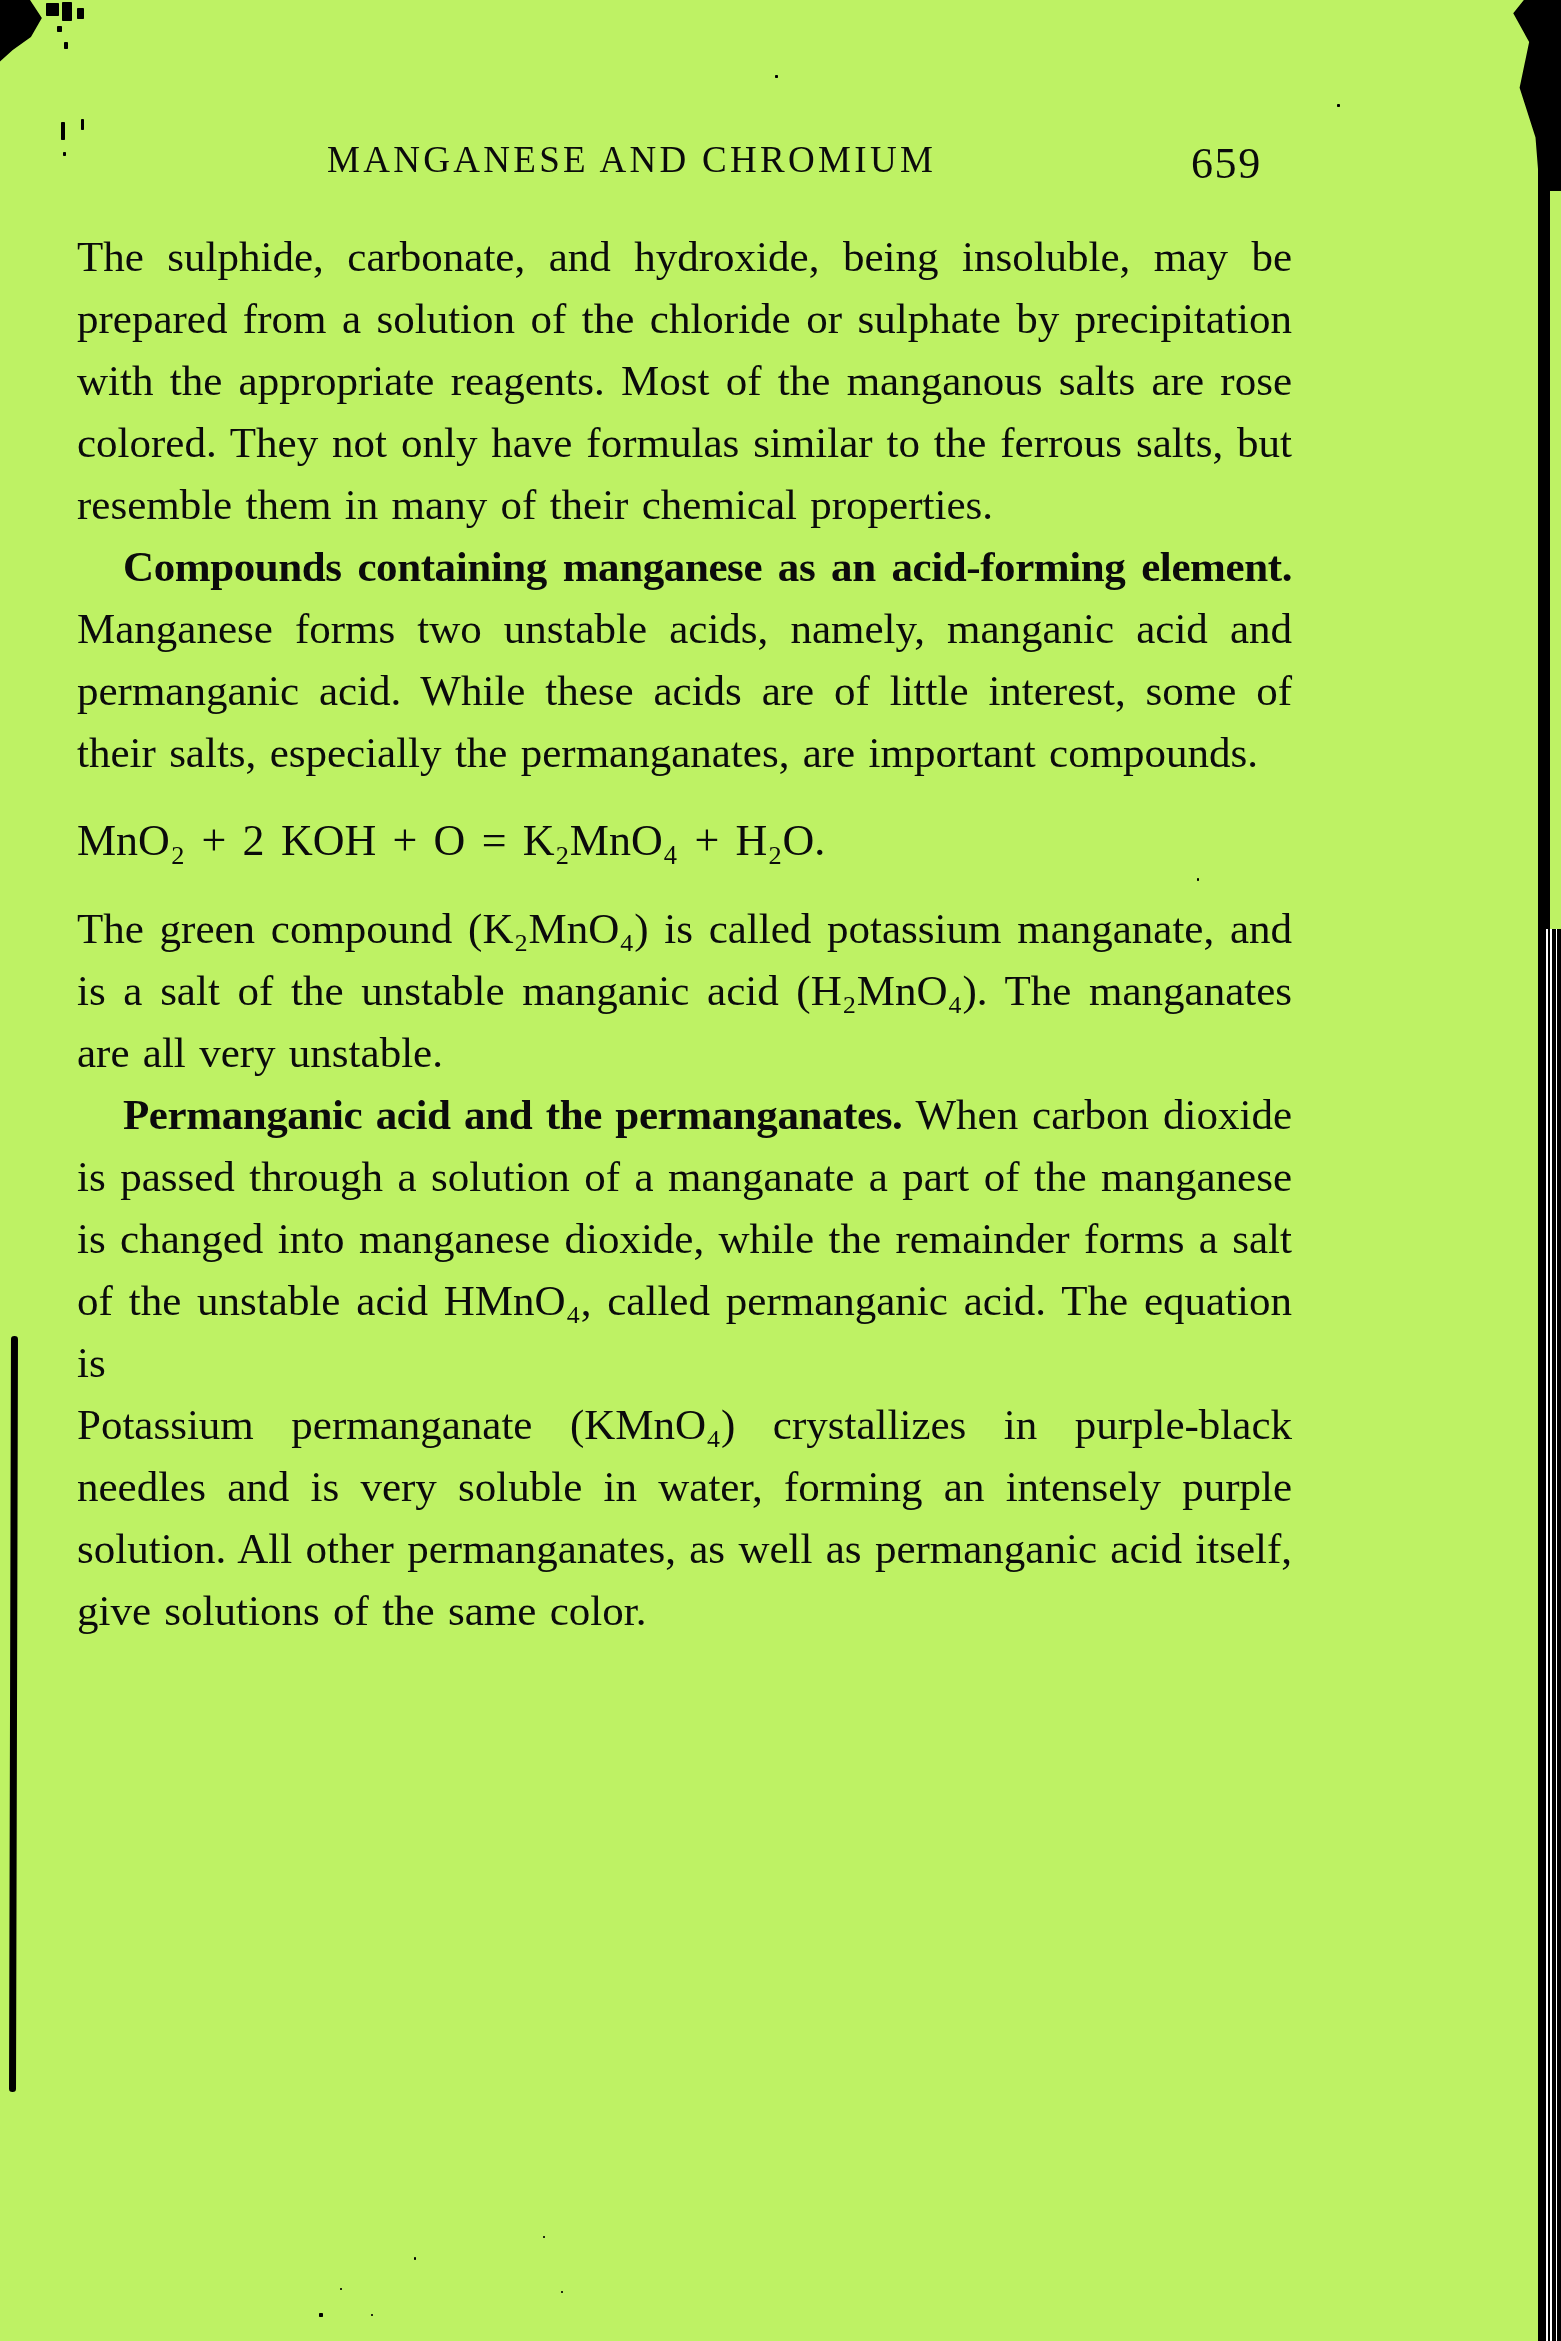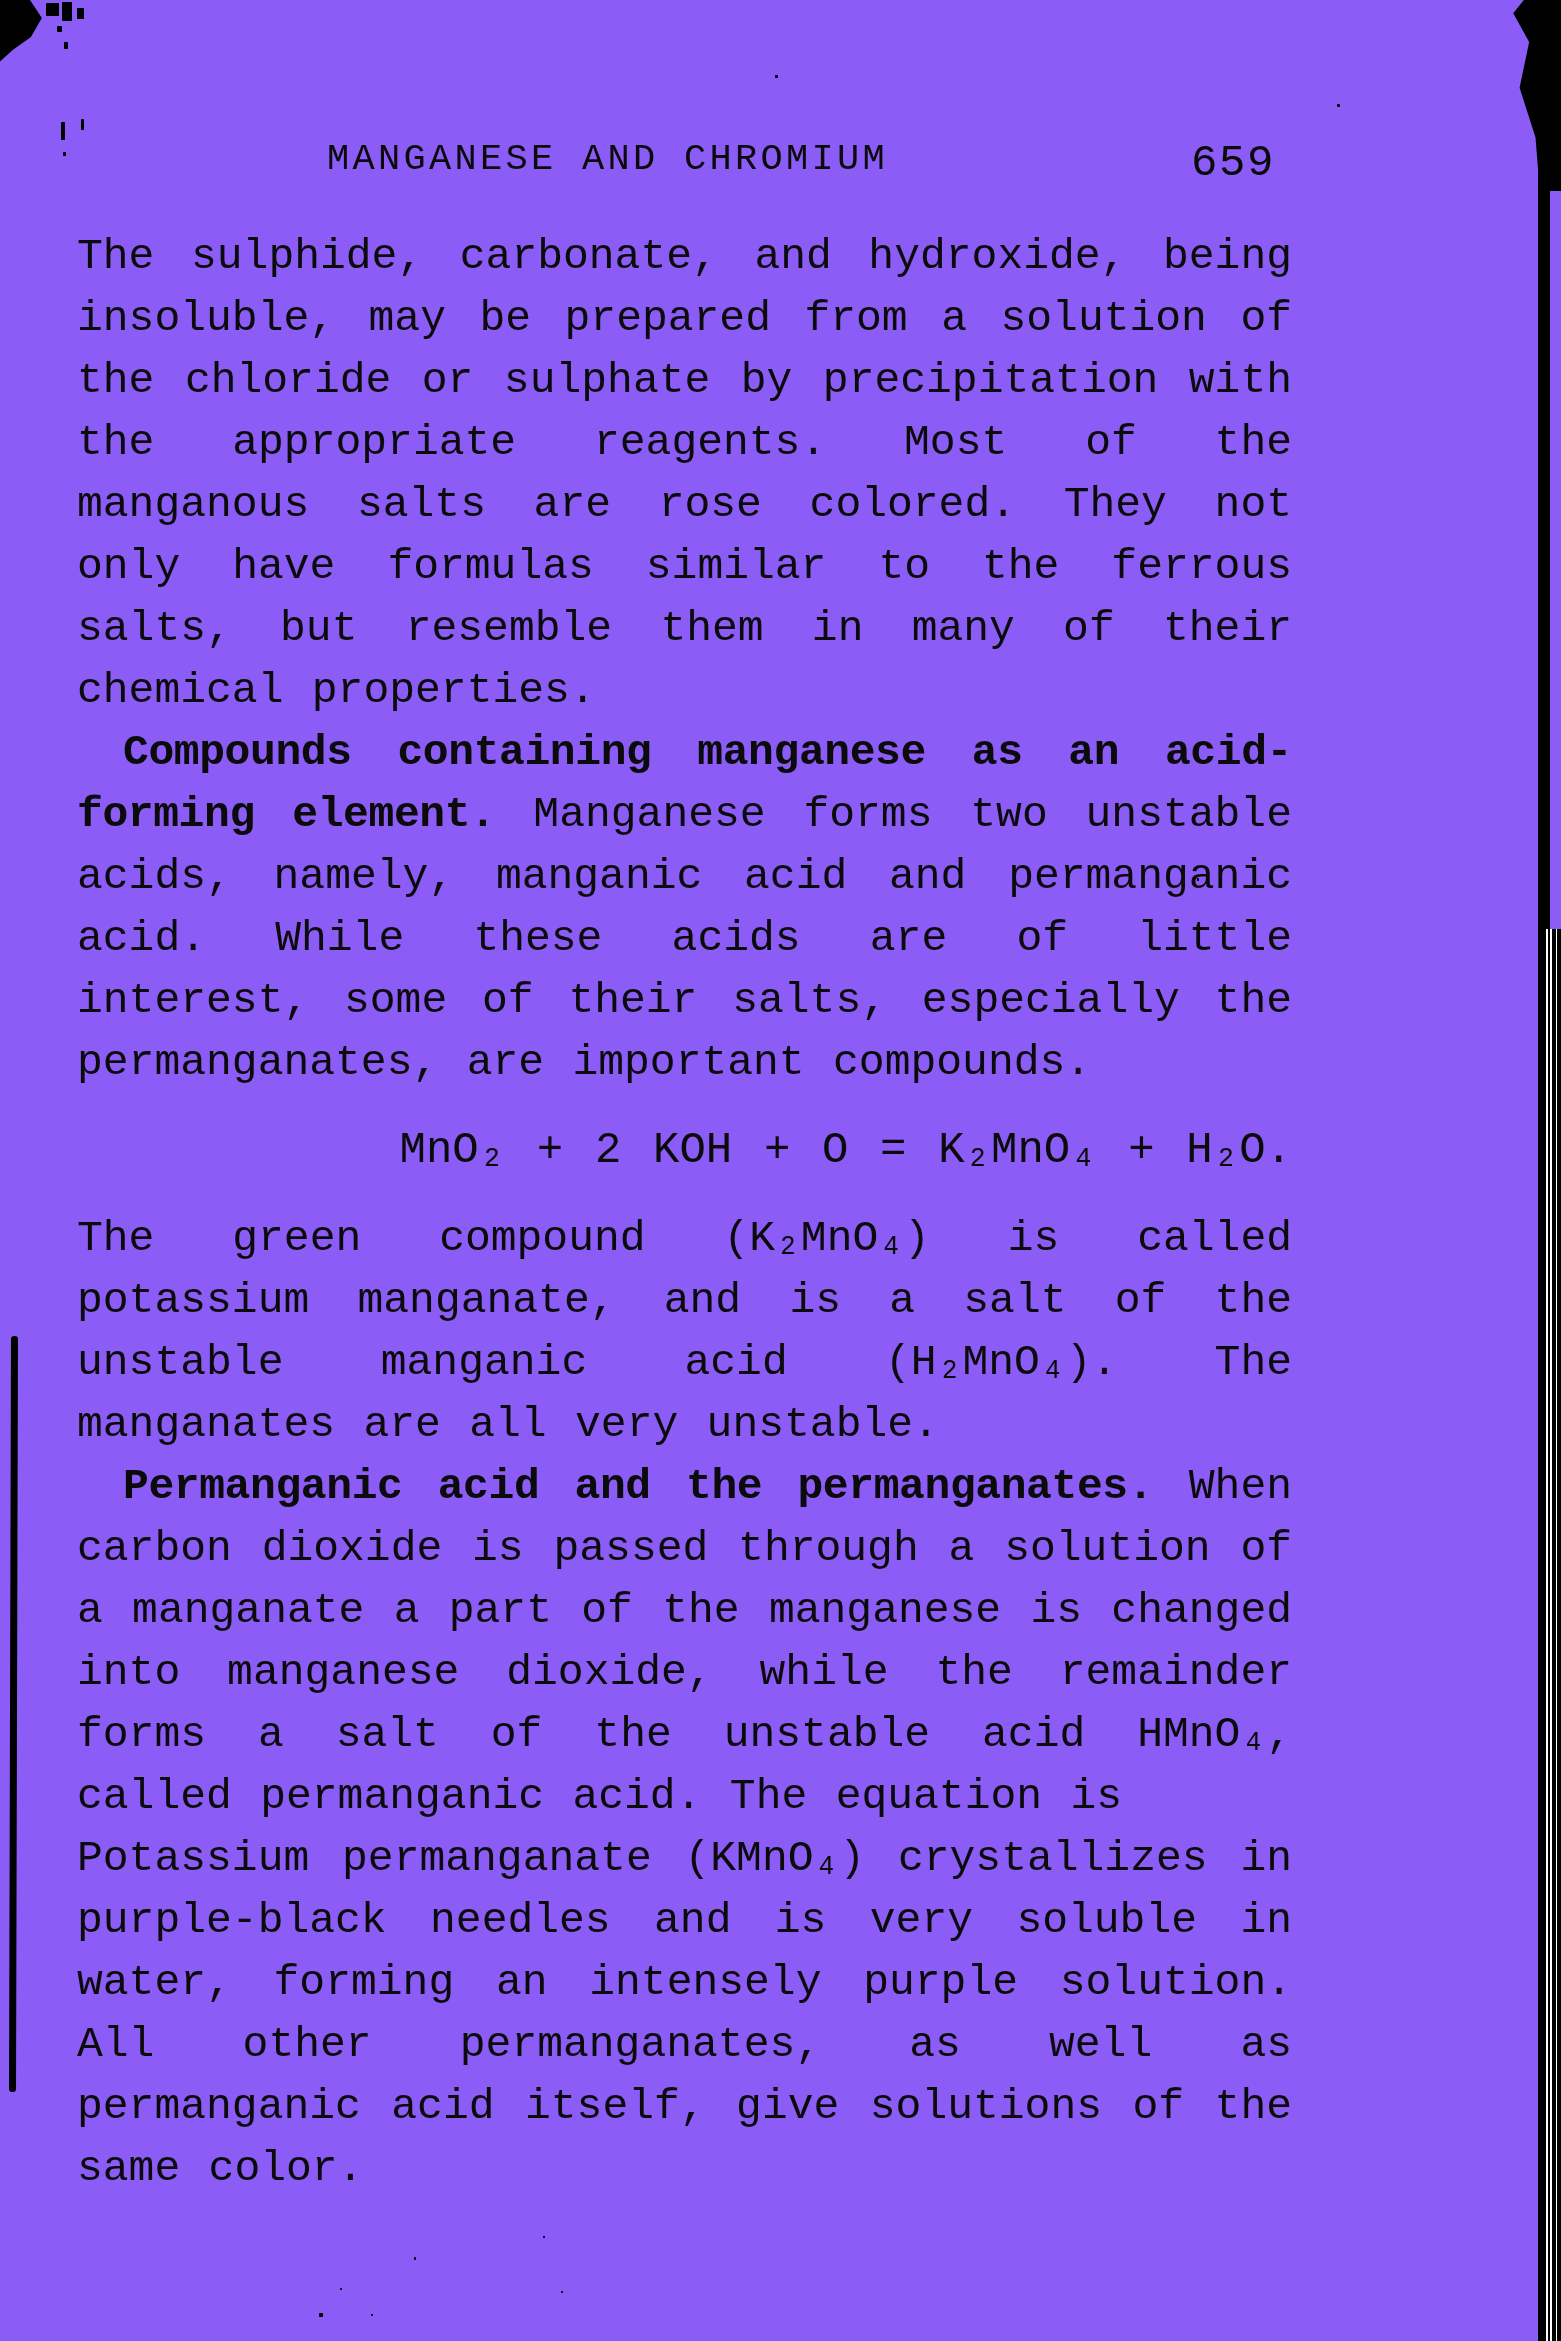--- a/index.html
+++ b/index.html
@@ -1,22 +1,22 @@
 <!DOCTYPE html>
 <html style="font-size:13px"><head>
 <meta charset="utf-8">
 <style>
   html, body { margin: 0; padding: 0; background: #ffffff; }
   .page {
     position: relative;
     width: 1562px;
     height: 2342px;
-    background: #8b5cf6;
+    background: #bef264;
     overflow: hidden;
-    font-family: Liberation Mono, monospace;
+    font-family: Liberation Serif, serif;
     color: #0b0b0b;
   }
 
   
   .running-head { position: absolute; top: 138px; left: 0; width: 100%; height: 65px; }
   .head-title {
     position: absolute; left: 327px; top: 0;
     font-size: 37px; letter-spacing: 3.3px; white-space: nowrap;
   }
   .page-number {
@@ -27,21 +27,21 @@
   
   .text-block {
     position: absolute; top: 226px; left: 77px; width: 1215px;
     font-size: 43px; line-height: 62px;
     text-align: justify; word-spacing: 0.06em;
   }
   .para { margin: 0; }
   .para.indent { text-indent: 46px; }
   .para b { font-weight: bold; letter-spacing: -0.4px; }
   .equation {
-    text-align: right;
+    text-align: left;
     font-size: 44px; line-height: 65px;
     margin: 24.4px 0 24.4px 0;
     word-spacing: 0.12em;
     white-space: nowrap;
   }
 
   
   .artifact { position: absolute; background: #000; }
   .corner-blob {
     left: 0; top: 0; width: 91px; height: 64px;

